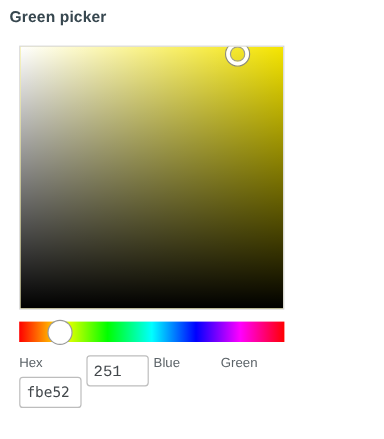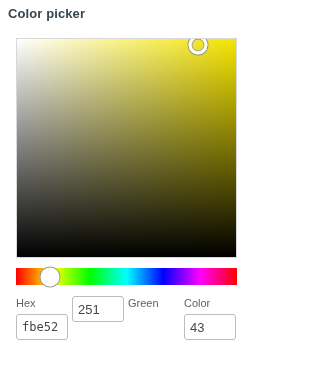--- a/index.html
+++ b/index.html
@@ -129,31 +129,31 @@
     font-family: "DejaVu Sans Mono", monospace;
     font-size: 12px;
     color: #43484c;
     line-height: 24px;
     outline: none;
     overflow: hidden;
     white-space: nowrap;
     text-overflow: clip;
   }
   .field-input.numeric {
-    font-family: Liberation Sans, sans-serif;
+    font-family: Liberation Mono, monospace;
     font-size: 13px;
   }
   .field-input::placeholder { color: #b0b0b0; }
 </style>
 </head>
 <body>
 
 <div id="app">
 
-  <div class="page-title">Color picker</div>
+  <div class="page-title">Green picker</div>
 
   <div class="sv-area">
     <div class="sv-base" style="background: rgb(245, 229, 0);"></div>
     <div class="sv-white"></div>
     <div class="sv-black"></div>
     <div class="sv-handle" style="left: 82.8%; top: 2.7%;"></div>
   </div>
 
   <div class="hue-area" style="background: linear-gradient(to right, rgb(255, 0, 0) 0%, rgb(255, 255, 0) 16.67%, rgb(0, 255, 0) 33.33%, rgb(0, 255, 255) 50%, rgb(0, 0, 255) 66.67%, rgb(255, 0, 255) 83.33%, rgb(255, 0, 0) 100%);">
     <div class="hue-handle" style="left: 15.4%; top: 50%;"></div>
@@ -161,21 +161,20 @@
 
   <div class="fields">
       <div class="field">
         <div class="field-label">Hex</div>
         <input type="text" class="field-input" placeholder="fbe52b" value="fbe52" style="">
       </div>
       <div class="field">
         <input type="text" class="field-input numeric" placeholder="0" value="251" style="">
       </div>
       <div class="field">
-        <div class="field-label">Green</div>
+        <div class="field-label">Blue</div>
       </div>
       <div class="field">
-        <div class="field-label">Color</div>
-        <input type="text" class="field-input numeric" placeholder="0" value="43" style="">
+        <div class="field-label">Green</div>
       </div>
     </div>
 
 </div>
 
 </body></html>

